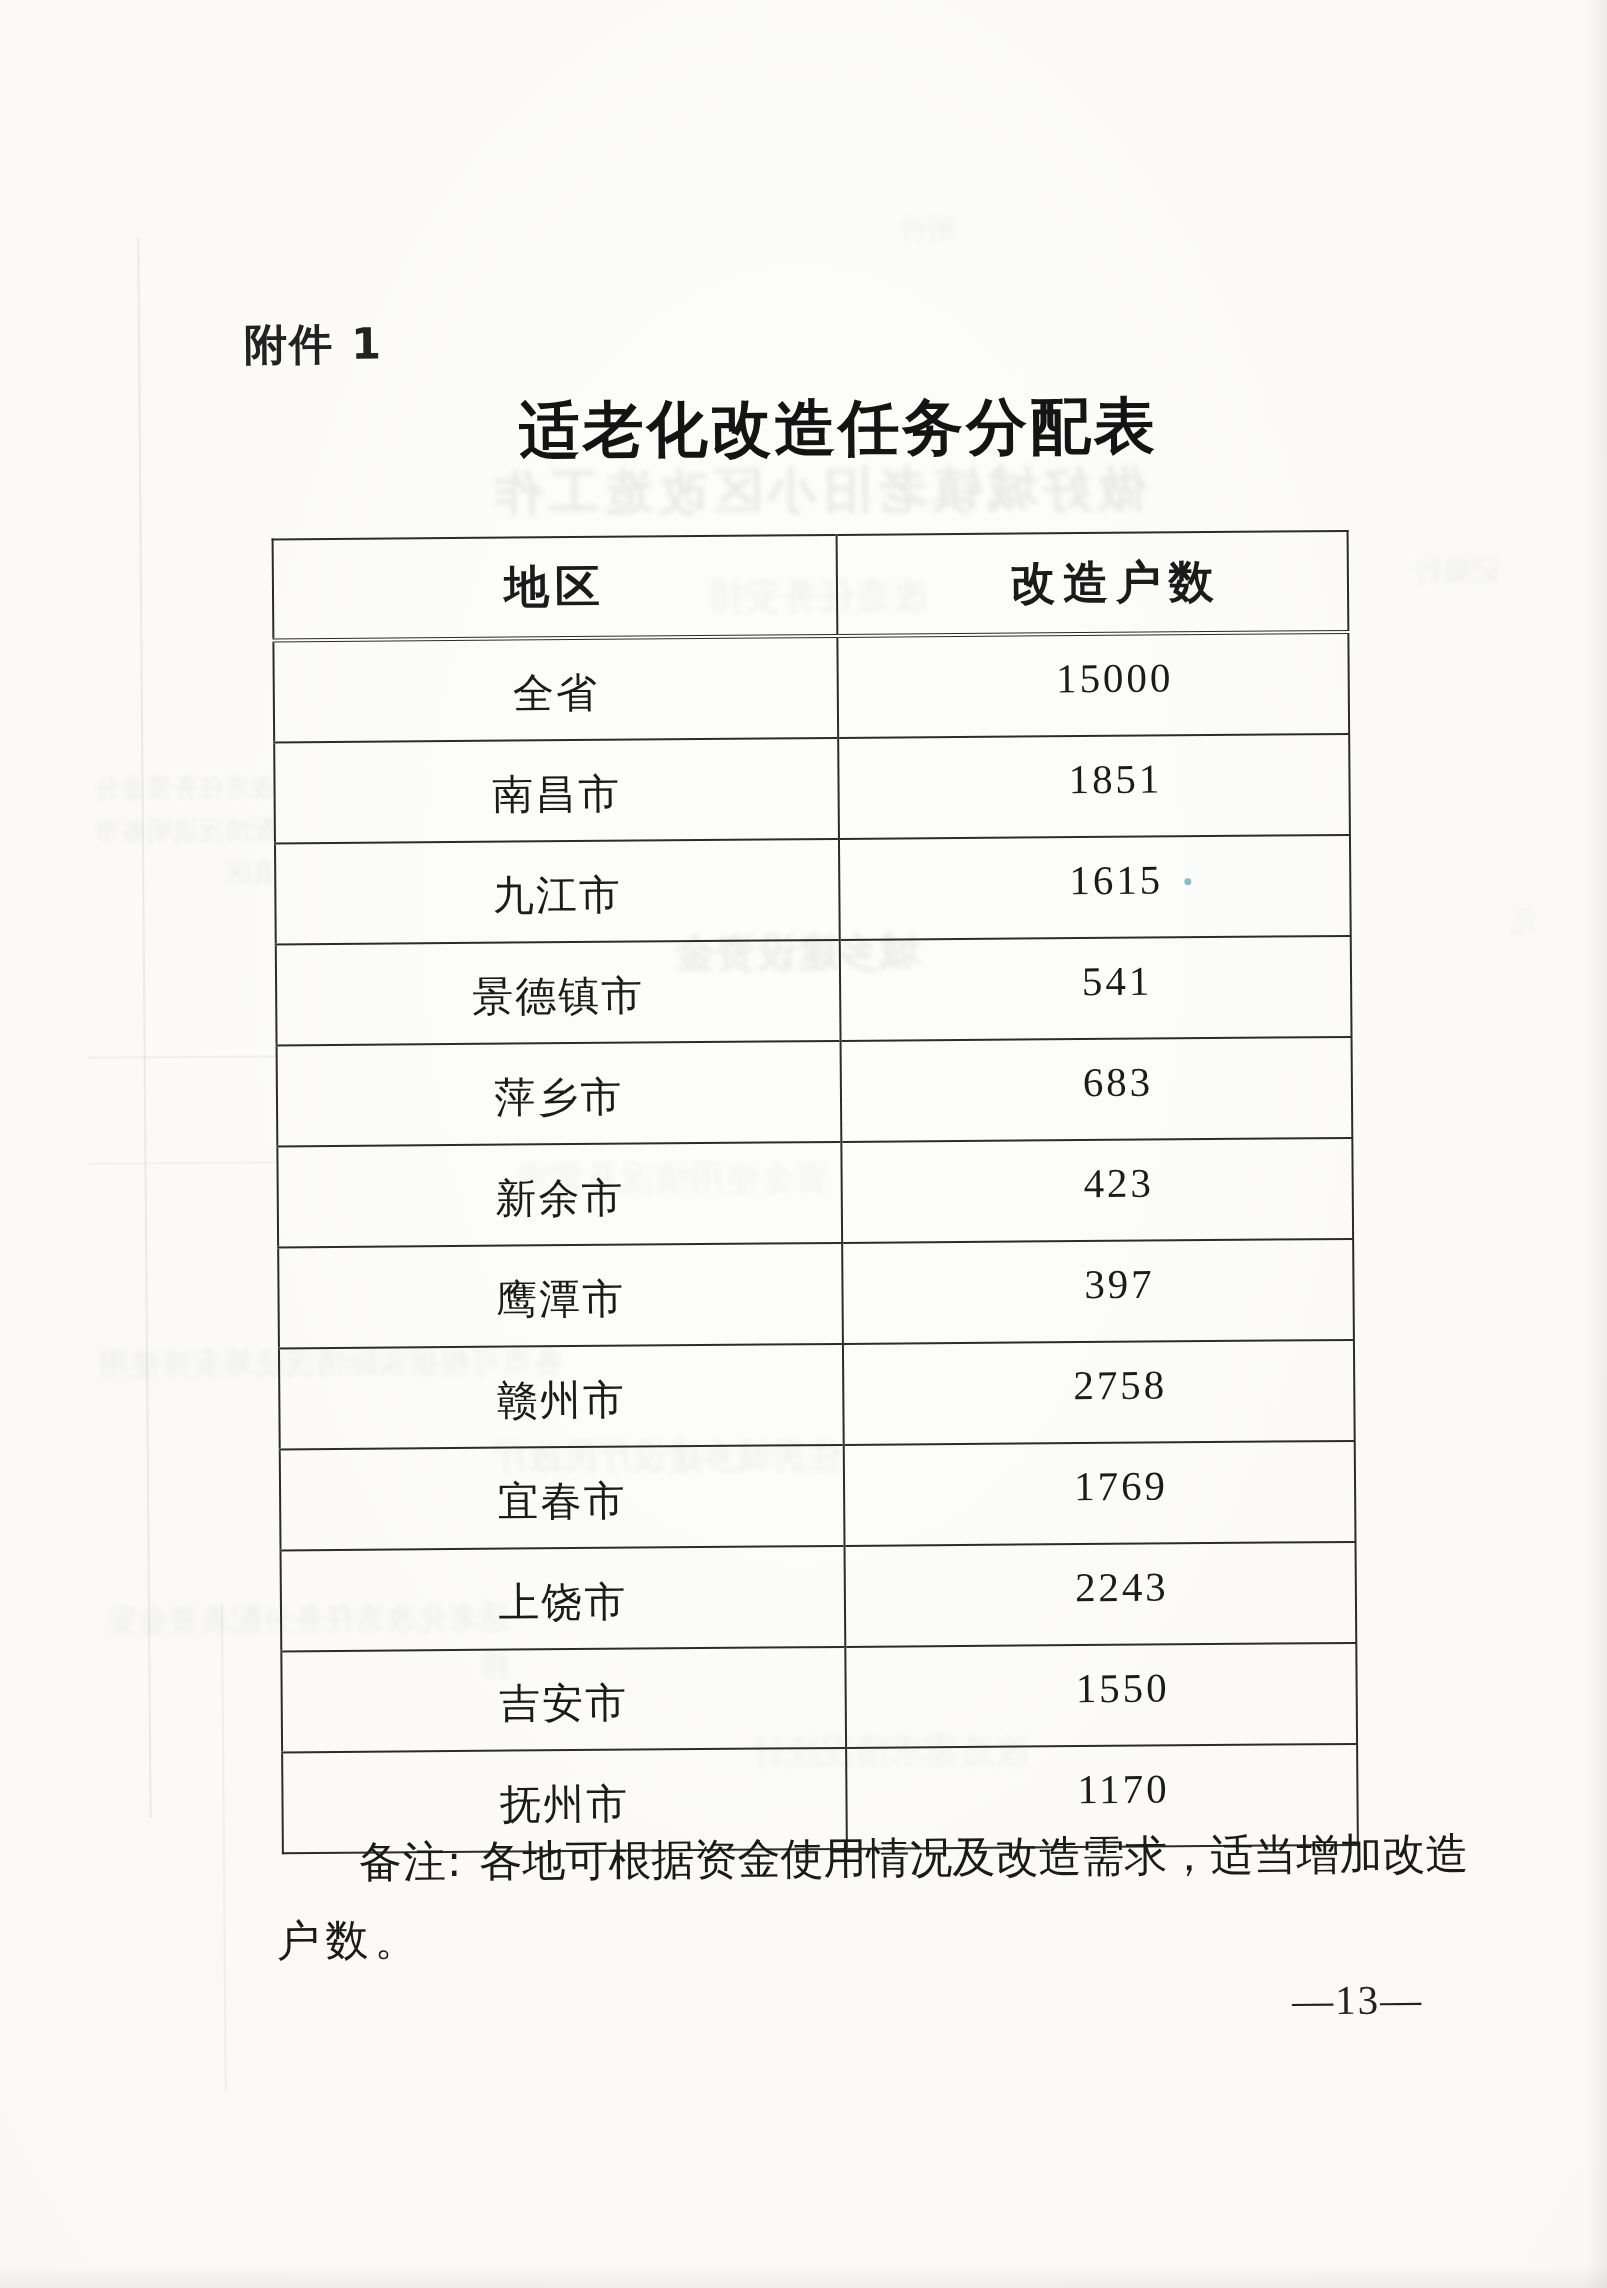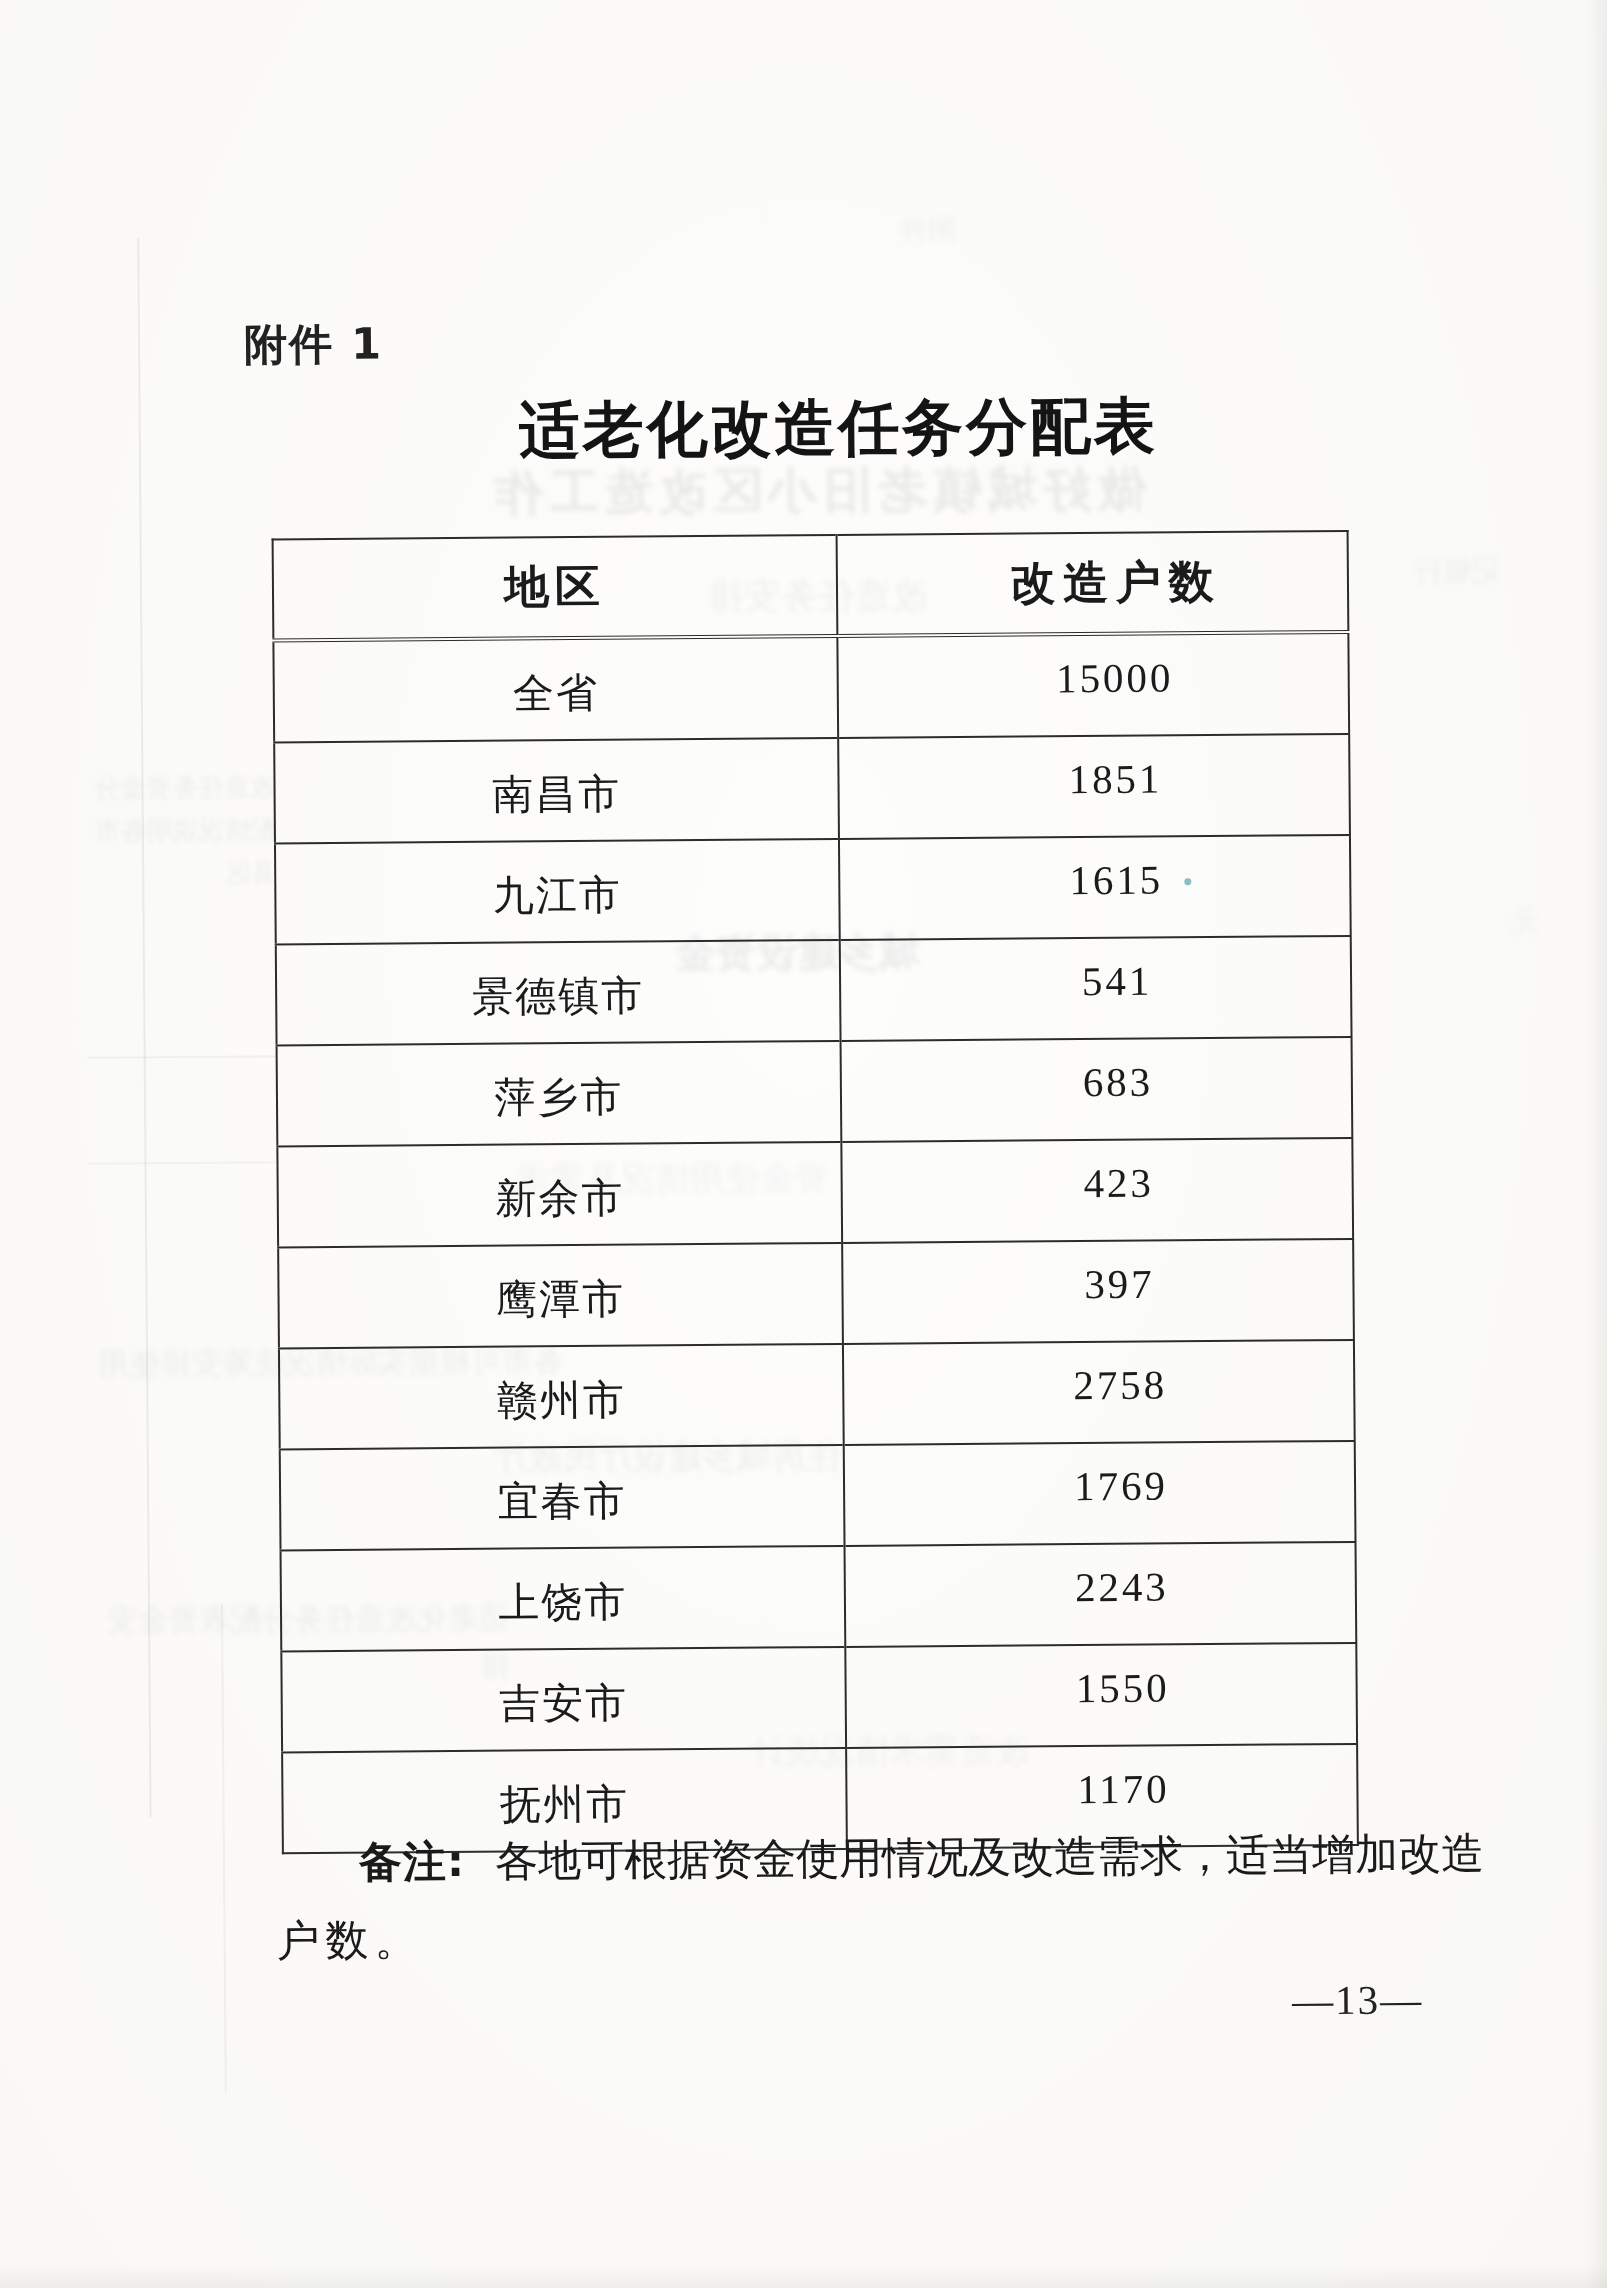--- a/index.html
+++ b/index.html
@@ -50,21 +50,21 @@
   table.alloc tbody td{height:99px;border-top:2px solid var(--line);font-size:41px;}
   table.alloc tbody tr:first-child td{border-top:none;}
   td.region{letter-spacing:2px;transform:translateY(3.9px);}
   td.count{
     font-size:41px;letter-spacing:2.9px;transform:translate(21.5px,-7.8px);
     font-family:"Liberation Serif","DejaVu Serif",serif;
   }
   .note-line1{position:absolute;left:353px;top:1830px;font-size:43px;white-space:nowrap;color:#1a1a1a;}
   .note-prefix{
     font-family:"DejaVu Sans","Liberation Sans",sans-serif;
-    font-weight:bold;margin-right:30px;letter-spacing:1px;
+    font-weight:normal;margin-right:17px;letter-spacing:1px;
   }
   .note-line2{position:absolute;left:270px;top:1908px;font-size:43px;letter-spacing:5.9px;color:#1a1a1a;}
   .pagenum{position:absolute;left:1285px;top:1980px;font-size:41px;letter-spacing:2px;color:#222;}
 
   
   .ghost{
     position:absolute;color:var(--ghost);pointer-events:none;
     transform:scaleX(-1);filter:blur(2.9px);
     font-family:"Liberation Serif","DejaVu Serif",serif;
     white-space:normal;word-break:break-all;

